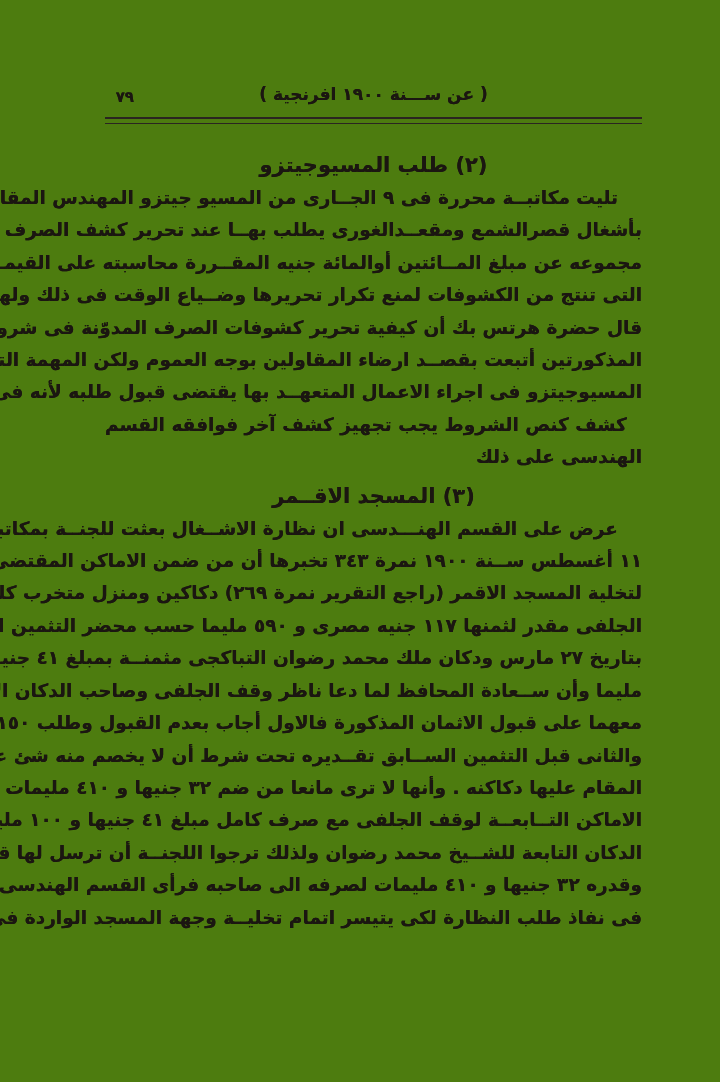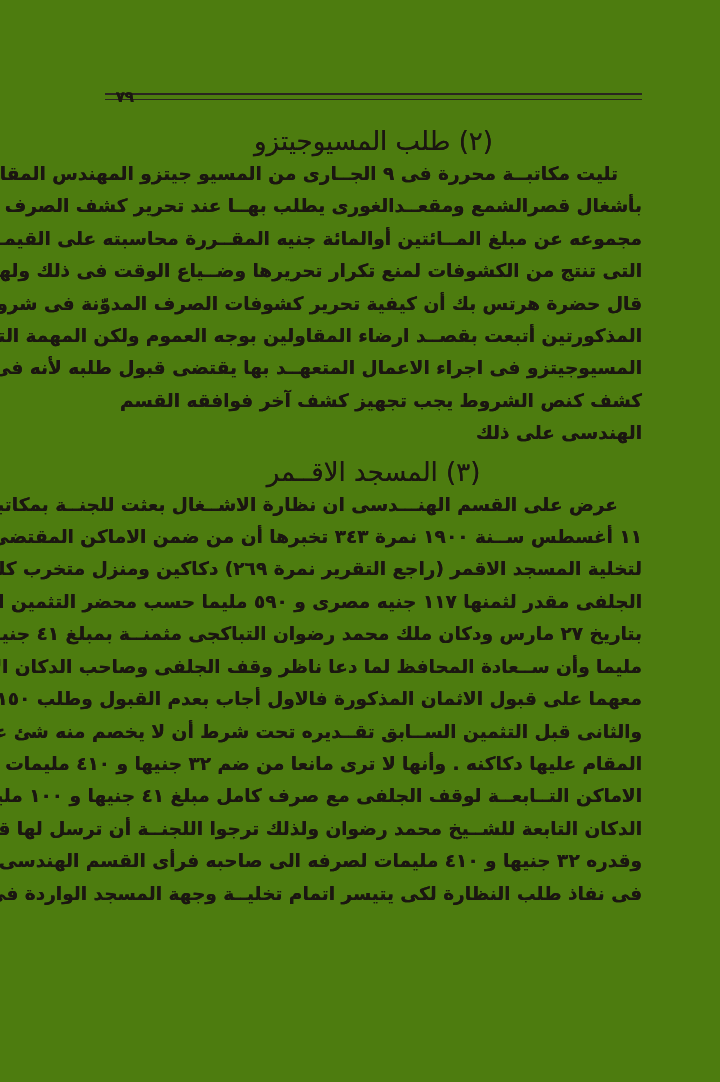--- a/index.html
+++ b/index.html
@@ -45,22 +45,22 @@
   }
   .double-rule {
     margin-top: 11px;
     height: 4px;
     border-top: 2.5px solid #2a2520;
     border-bottom: 1.3px solid #2a2520;
   }
   .section-heading {
     margin: 26px 0 2px 0;
     text-align: center;
-    font-size: 26px;
-    font-weight: normal;
+    font-size: 21px;
+    font-weight: bold;
     line-height: 30px;
     text-shadow: 0 0 0.6px #1b1611;
   }
   .section-heading.second {
     margin-top: 7px;
   }
   .paragraph {
     margin: 2px 0 0 0;
   }
   .line {
@@ -69,33 +69,34 @@
     line-height: 32.4px;
     white-space: nowrap;
     text-align: justify;
     text-align-last: justify;
     text-shadow: 0 0 0.5px #1b1611;
   }
   .line.indent {
     text-indent: 24px;
   }
   .line.last {
-    text-align: right;
+    text-align: left;
     text-align-last: right;
     white-space: normal;
   }
 </style>
 </head>
 <body>
 
 <div class="page">
   <div class="content">
 
     <header class="page-header">
       <div class="page-number">٧٩</div>
+      <div class="running-title">( عن ســـنة ١٩٠٠ افرنجية )</div>
     </header>
 
     <div class="double-rule"></div>
 
     <h2 class="section-heading">(٢) طلب المسيوجيتزو</h2>
 
     <div class="paragraph">
       <div class="line indent">تليت مكاتبــة محررة فى ٩ الجــارى من المسيو جيتزو المهندس المقاول المتعهد</div>
       <div class="line">بأشغال قصرالشمع ومقعــدالغورى يطلب بهــا عند تحرير كشف الصرف اذا زاد</div>
       <div class="line">مجموعه عن مبلغ المــائتين أوالمائة جنيه المقــررة محاسبته على القيمــة الحقيقيــة</div>

